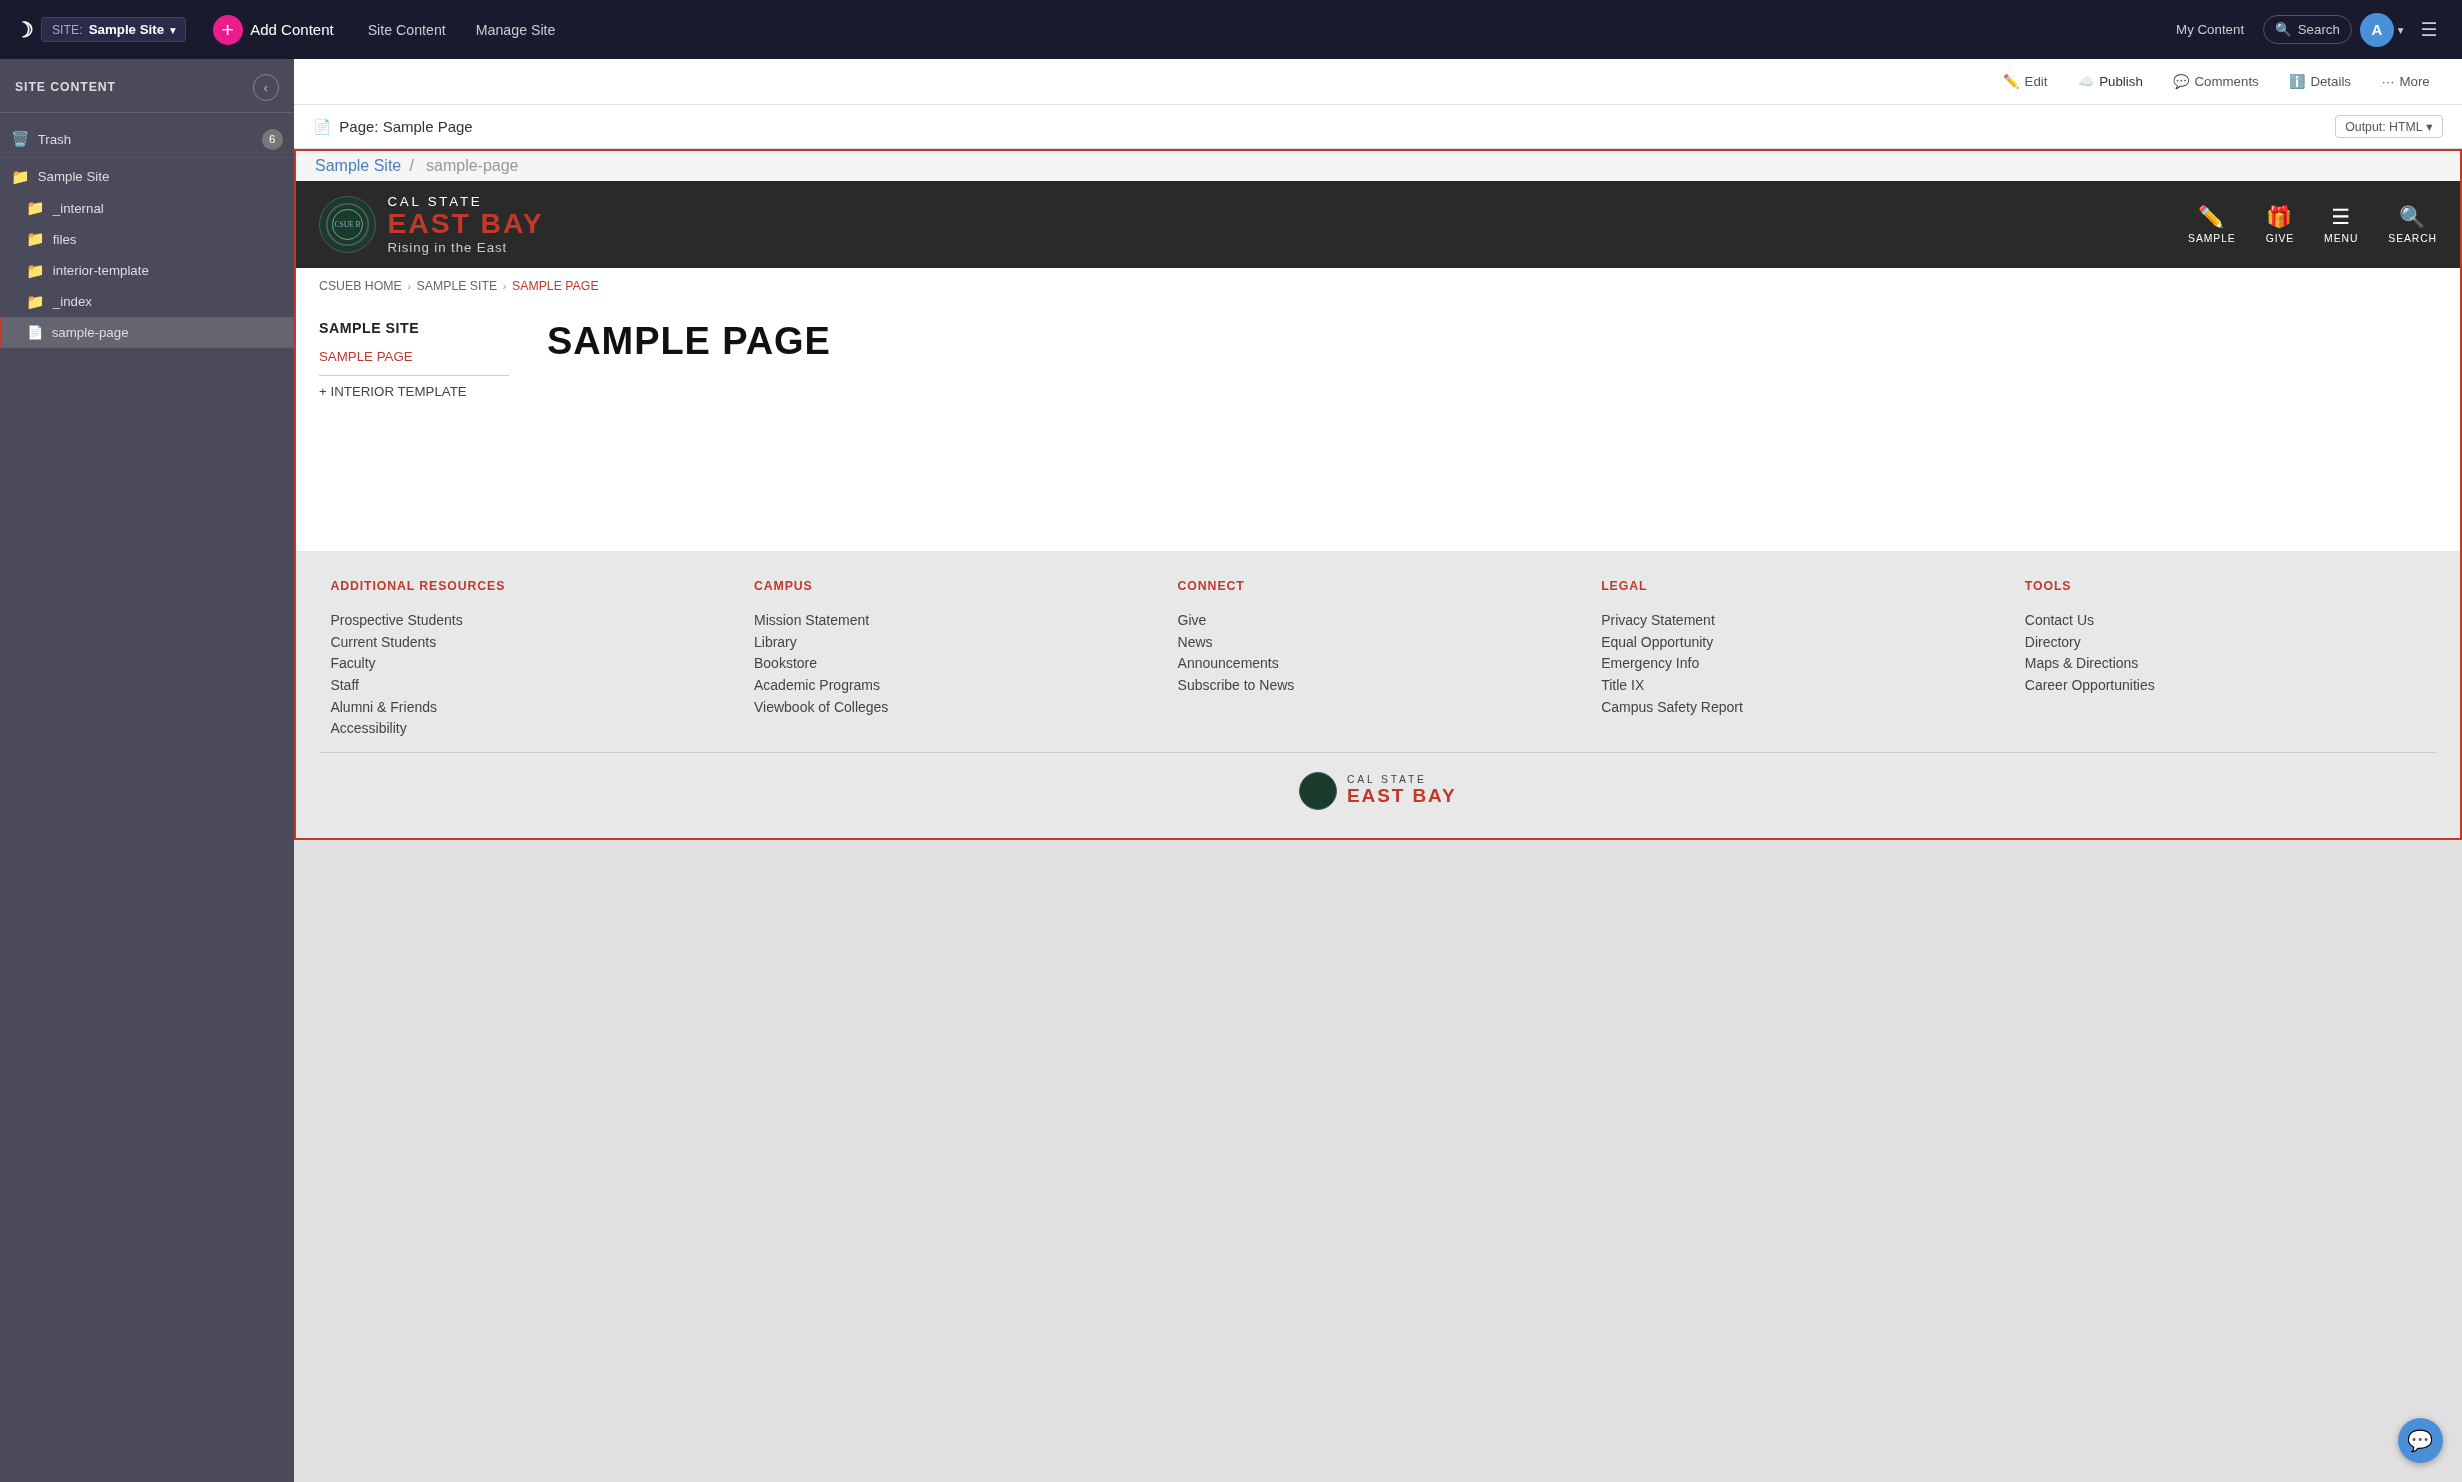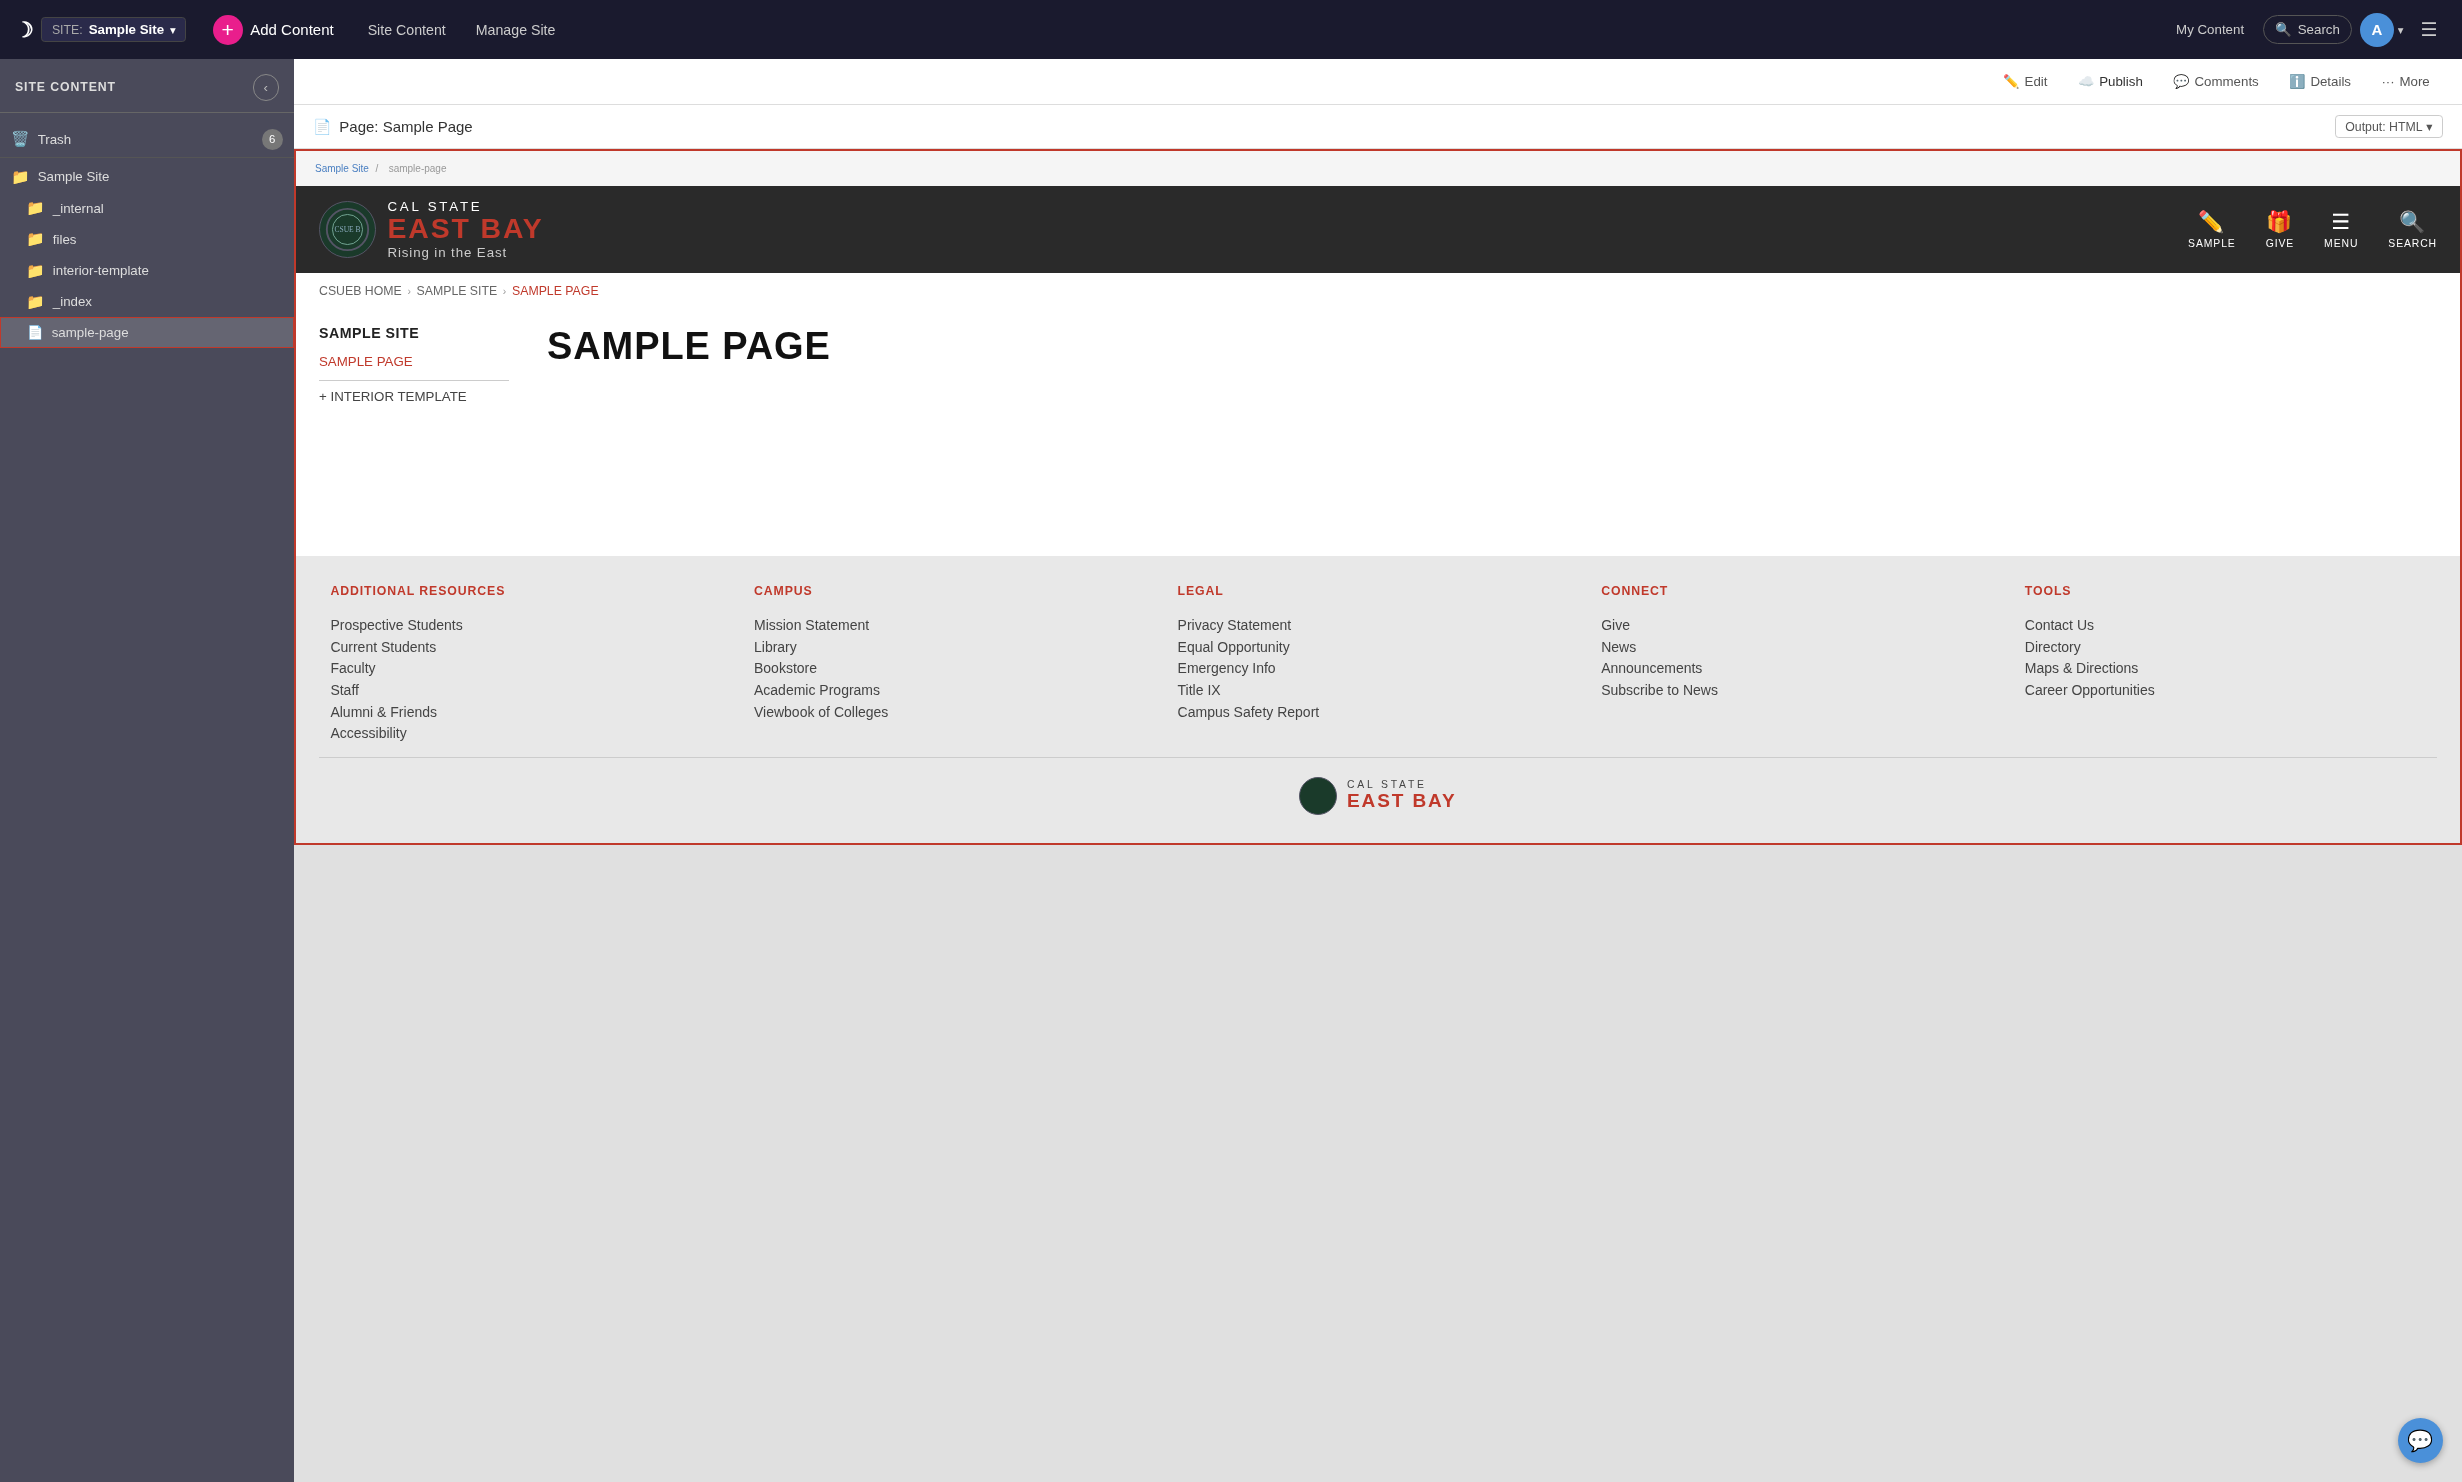--- a/index.html
+++ b/index.html
@@ -280,22 +280,22 @@
     }
     .preview-frame {
       border: 2.8px solid #c0392b;
       background: white;
       margin: 0;
     }
 
     
     .preview-breadcrumb-nav {
       background: #f5f5f5;
-      padding: 12px 19px;
-      font-size: 10px;
+      padding: 6px 19px;
+      font-size: 16px;
     }
     .preview-breadcrumb-nav a {
       color: #4a7fc1;
       text-decoration: none;
     }
     .preview-breadcrumb-nav span {
       color: #999;
       margin: 0 3.8px;
     }
 
@@ -715,34 +715,34 @@
             <div class="footer-col">
               <div class="footer-col-title">CAMPUS</div>
               <a class="footer-link">Mission Statement</a>
               <a class="footer-link">Library</a>
               <a class="footer-link">Bookstore</a>
               <a class="footer-link">Academic Programs</a>
               <a class="footer-link">Viewbook of Colleges</a>
             </div>
 
             <div class="footer-col">
+              <div class="footer-col-title">CONNECT</div>
+              <a class="footer-link">Give</a>
+              <a class="footer-link">News</a>
+              <a class="footer-link">Announcements</a>
+              <a class="footer-link">Subscribe to News</a>
+            </div>
+
+            <div class="footer-col">
               <div class="footer-col-title">LEGAL</div>
               <a class="footer-link">Privacy Statement</a>
               <a class="footer-link">Equal Opportunity</a>
               <a class="footer-link">Emergency Info</a>
               <a class="footer-link">Title IX</a>
               <a class="footer-link">Campus Safety Report</a>
-            </div>
-
-            <div class="footer-col">
-              <div class="footer-col-title">CONNECT</div>
-              <a class="footer-link">Give</a>
-              <a class="footer-link">News</a>
-              <a class="footer-link">Announcements</a>
-              <a class="footer-link">Subscribe to News</a>
             </div>
 
             <div class="footer-col">
               <div class="footer-col-title">TOOLS</div>
               <a class="footer-link">Contact Us</a>
               <a class="footer-link">Directory</a>
               <a class="footer-link">Maps &amp; Directions</a>
               <a class="footer-link">Career Opportunities</a>
             </div>
 

